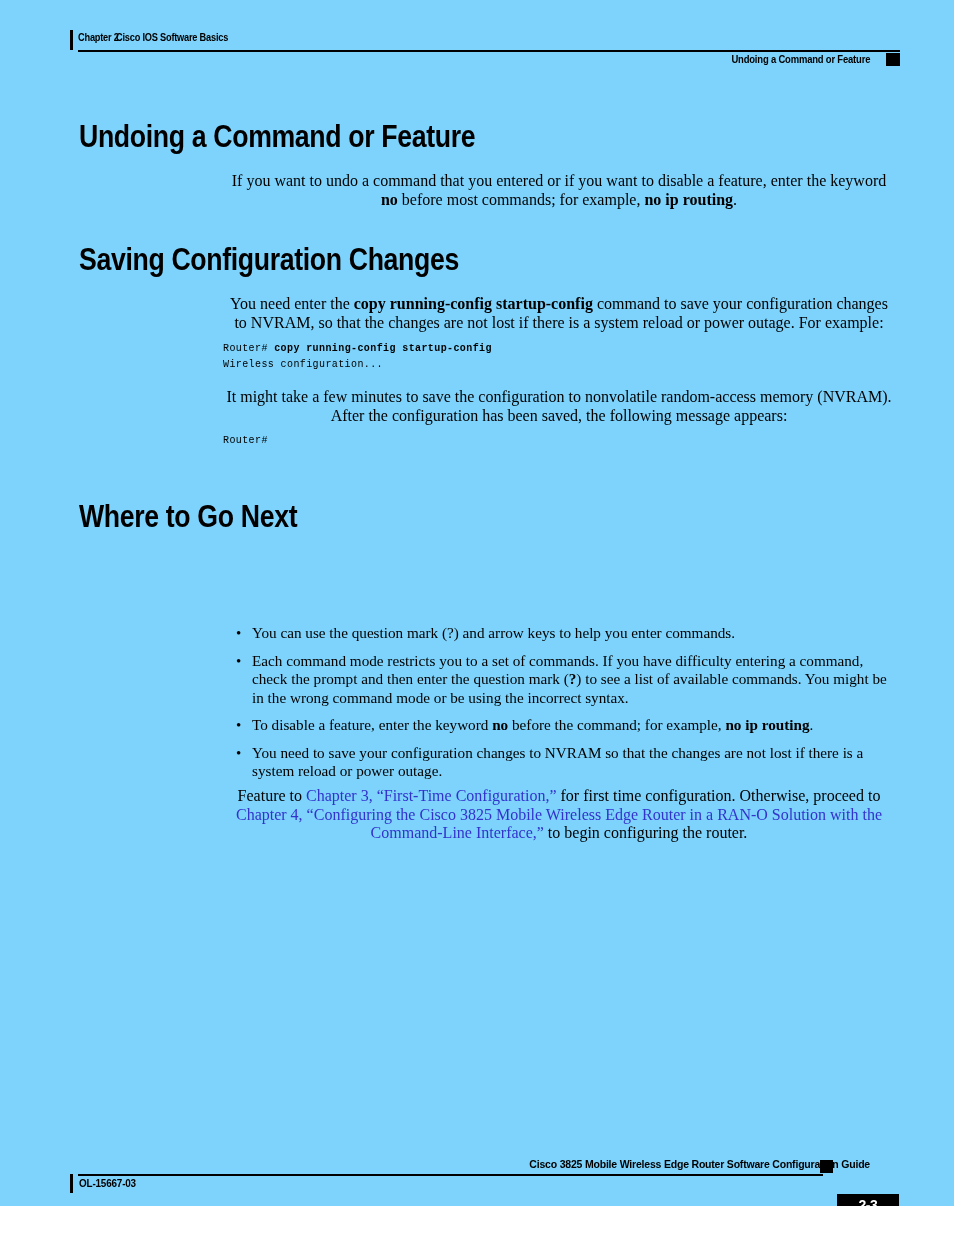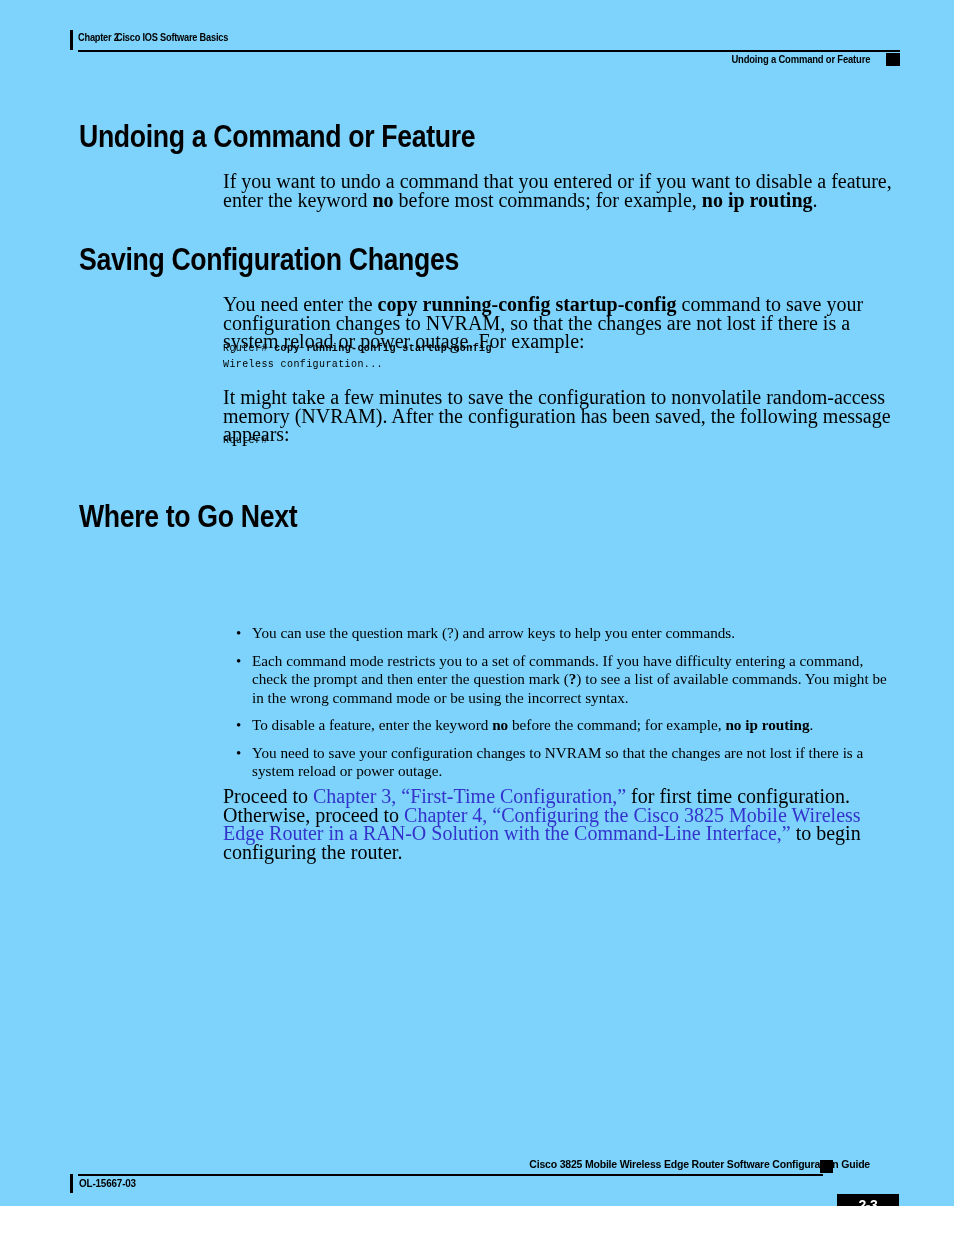--- a/index.html
+++ b/index.html
@@ -107,23 +107,23 @@
   }
 
   
   .body-col {
     position: absolute;
     left: 223px;
     width: 672px;
   }
   p.bt {
     margin: 0;
-    font-size: 20px;
+    font-size: 16px;
     line-height: 18.5px;
-    text-align: left;
+    text-align: center;
   }
   .code {
     margin: 0;
     font-family: "Liberation Mono", "DejaVu Sans Mono", monospace;
     font-size: 10px;
     line-height: 16px;
     white-space: pre;
     letter-spacing: 0.4px;
   }
   .code b { font-weight: bold; }
@@ -281,21 +281,21 @@
       <span class="bullet">•</span>
       <span>To disable a feature, enter the keyword </span><b>no</b><span> before the command; for example, </span><b>no ip routing</b><span>.</span>
     </li>
     <li>
       <span class="bullet">•</span>
       <span>You need to save your configuration changes to NVRAM so that the changes are not lost if there is a system reload or power outage.</span>
     </li>
   </ul>
 
   <div class="body-col" style="top:787px;">
-    <p class="bt"><span>Proceed to </span><a class="xref" href="#">Chapter 3, “First-Time Configuration,”</a><span> for first time configuration. Otherwise, proceed to </span><a class="xref" href="#">Chapter 4, “Configuring the Cisco 3825 Mobile Wireless Edge Router in a RAN-O Solution with the Command-Line Interface,”</a><span> to begin configuring the router.</span></p>
+    <p class="bt"><span>Feature to </span><a class="xref" href="#">Chapter 3, “First-Time Configuration,”</a><span> for first time configuration. Otherwise, proceed to </span><a class="xref" href="#">Chapter 4, “Configuring the Cisco 3825 Mobile Wireless Edge Router in a RAN-O Solution with the Command-Line Interface,”</a><span> to begin configuring the router.</span></p>
   </div>
 
   <div class="footer-title">Cisco 3825 Mobile Wireless Edge Router Software Configuration Guide</div>
   <div class="footer-sq"></div>
   <div class="footer-rule"></div>
   <div class="footer-tick"></div>
   <div class="footer-docid">OL-15667-03</div>
   <div class="footer-pagebox">2-3</div>
 
 </div>

